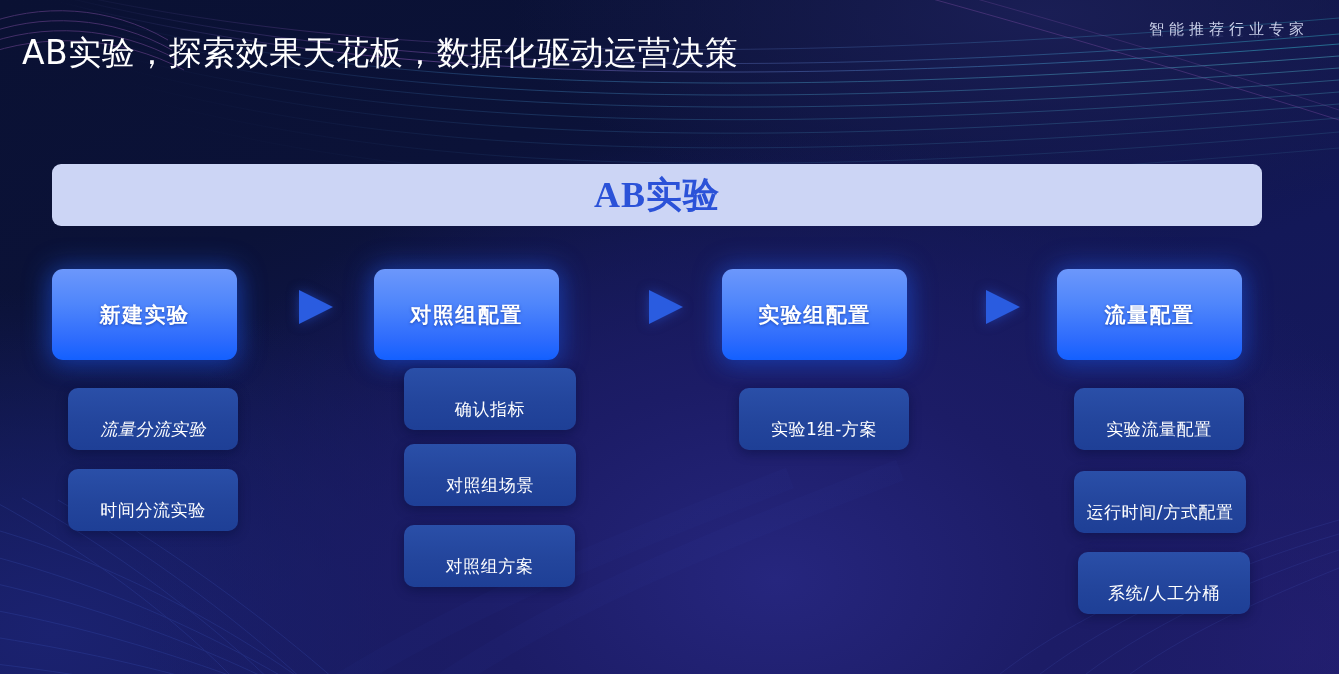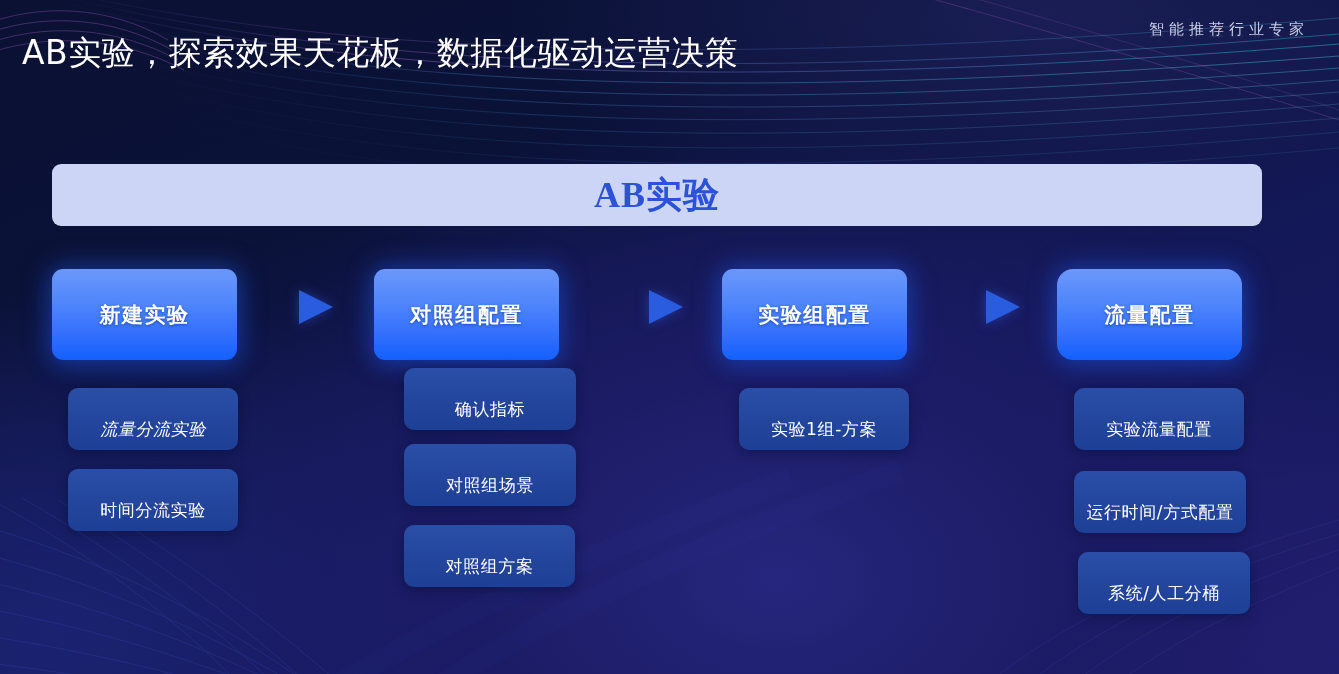--- a/index.html
+++ b/index.html
@@ -97,21 +97,21 @@
     font-family:"Liberation Serif","DejaVu Serif",serif;
     font-weight:700;
     font-size:21px;
     color:#ffffff;
     letter-spacing:1.5px;
     text-shadow:0 1px 3px rgba(0,30,120,.5);
   }
   .stage.s1 { left:52px;   top:257px; }
   .stage.s2 { left:374px;  top:257px; }
   .stage.s3 { left:722px;  top:257px; }
-  .stage.s4 { left:1057px; top:257px;border-radius:16px; }
+  .stage.s4 { left:1057px; top:257px; }
 
   
   .arrow {
     position:absolute;
     width:0; height:0;
     border-top:17px solid transparent;
     border-bottom:17px solid transparent;
     border-left:34px solid #2a5ce0;
     filter:drop-shadow(0 0 6px rgba(40,90,230,.5));
   }

